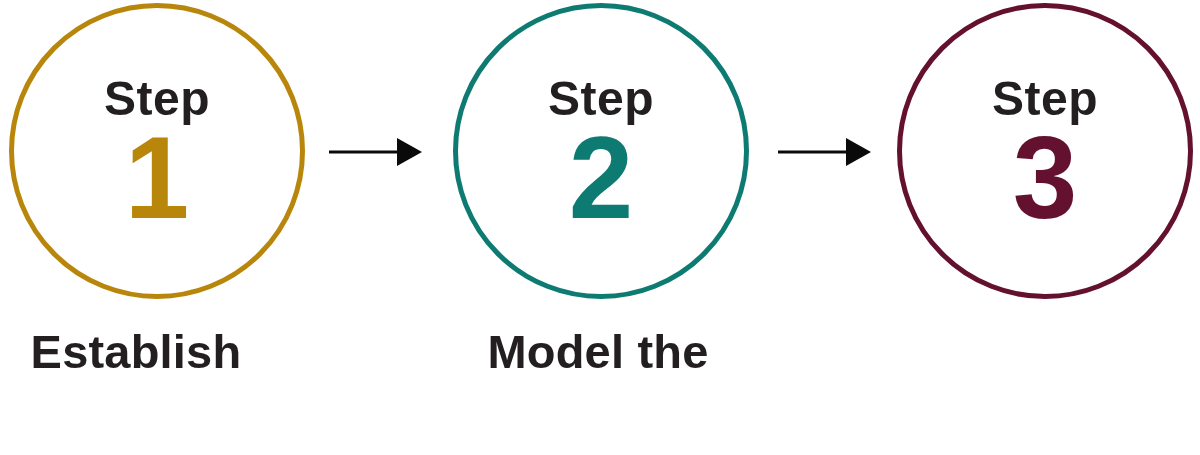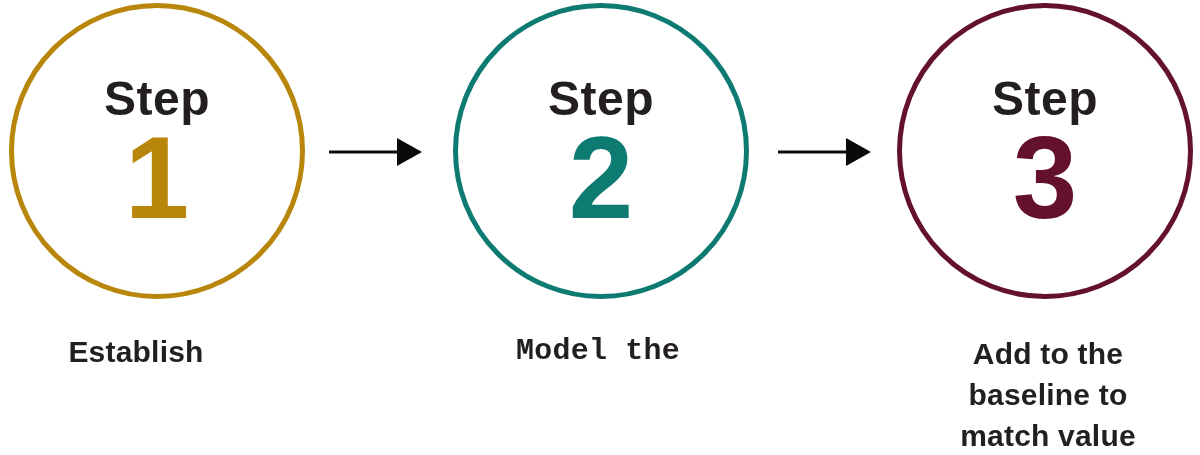--- a/index.html
+++ b/index.html
@@ -45,28 +45,28 @@
     line-height: 96px;
     font-weight: 800;
     margin-top: 8px;
     letter-spacing: 0;
   }
 
   .caption {
     position: absolute;
     text-align: center;
     font-weight: 700;
-    font-size: 30px;
+    font-size: 47px;
     line-height: 41px;
     color: #231F20;
     letter-spacing: 0.2px;
   }
   .caption .line { display: block; }
   .cap1 { left: 6px;   width: 260px; top: 331px; }
-  .cap2 { left: 428px; width: 340px; top: 331px; font-family: Liberation Mono, monospace; }
+  .cap2 { left: 428px; width: 340px; top: 331px; }
   .cap3 { left: 896px; width: 304px; top: 333px; }
 
   .arrow {
     position: absolute;
     width: 96px;
     height: 32px;
   }
   .a1 { left: 327px; top: 136px; }
   .a2 { left: 776px; top: 136px; }
 </style>
@@ -98,19 +98,14 @@
 
   <svg class="arrow a2" viewBox="0 0 96 32" xmlns="http://www.w3.org/2000/svg">
     <line class="arrow-shaft" x1="2" y1="16" x2="72" y2="16" stroke="#0A0A0A" stroke-width="3"></line>
     <polygon class="arrow-head" points="70,2 70,30 95,16" fill="#0A0A0A"></polygon>
   </svg>
 
   <div class="circle c3" style="border-color: rgb(100, 16, 47);">
     <div class="step-label">Step</div>
     <div class="step-number num-2" style="color: rgb(100, 16, 47);">3</div>
   </div>
-  <div class="caption cap3">
-    <span class="line">Add to the</span>
-    <span class="line">baseline to</span>
-    <span class="line">match value</span>
-  </div>
 
 </div>
 
 </body></html>

